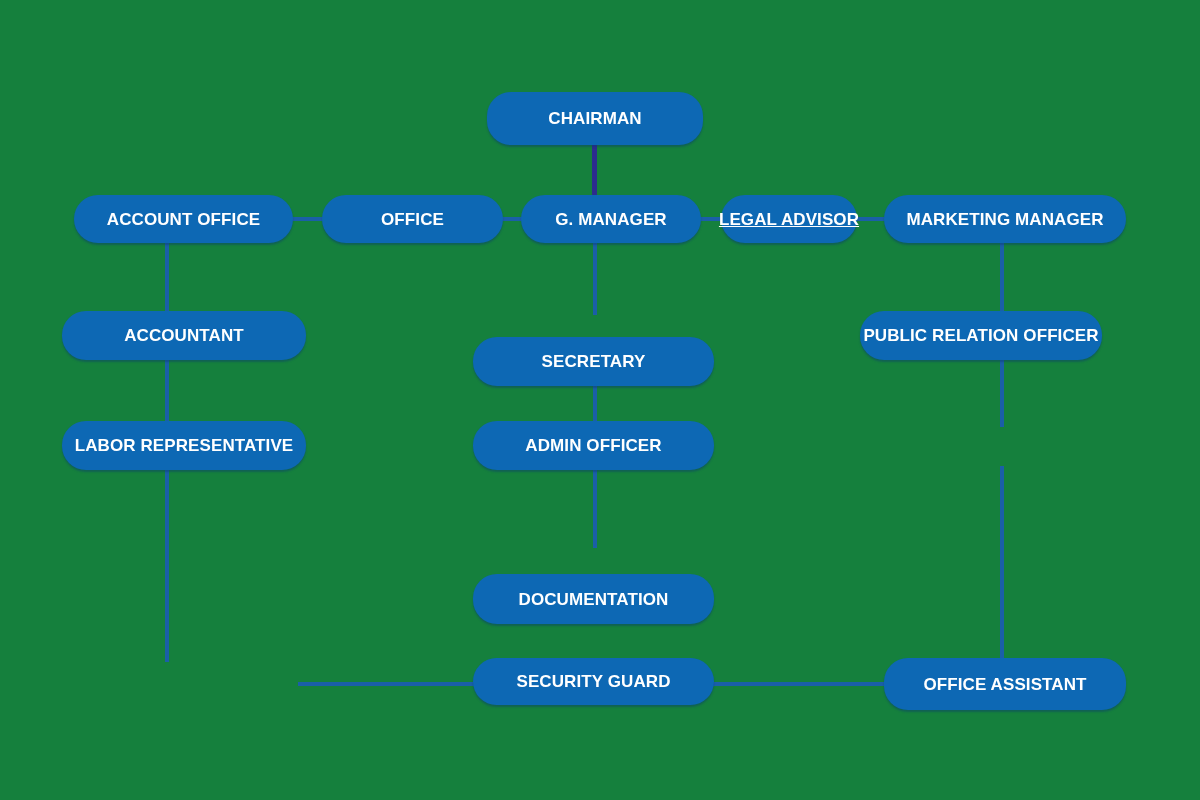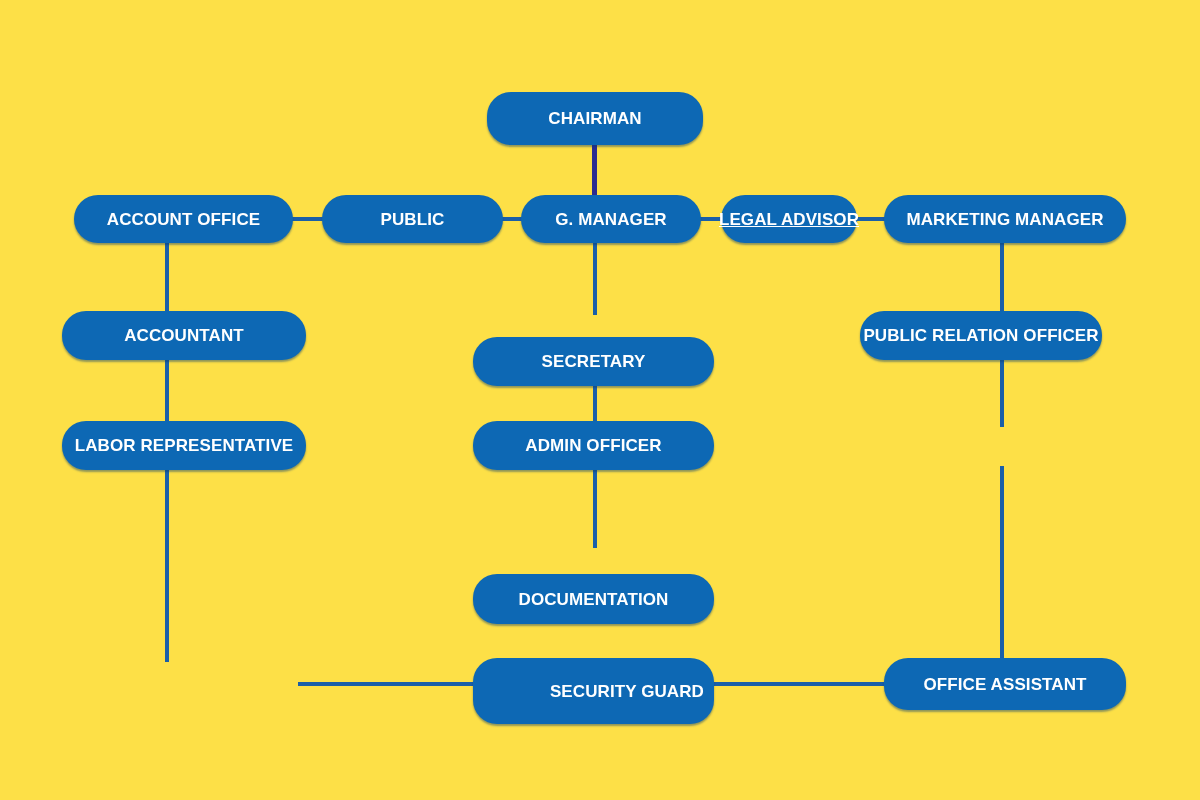--- a/index.html
+++ b/index.html
@@ -8,21 +8,21 @@
     padding: 0;
     background: #ffffff;
   }
   body {
     font-family: "Liberation Sans", sans-serif;
   }
   #chart-canvas {
     position: relative;
     width: 1200px;
     height: 800px;
-    background: #fde047;
+    background: #15803d;
     overflow: hidden;
   }
   
   .conn-layer {
     position: absolute;
     left: 0;
     top: 0;
     width: 1200px;
     height: 800px;
     z-index: 1;
@@ -107,21 +107,21 @@
   <div class="node-layer">
 
     <div class="node" style="left:487px; top:92px; width:216px; height:53px;">
       <span class="node-label">CHAIRMAN</span>
     </div>
 
     <div class="node" style="left:74px; top:195px; width:219px; height:48px;">
       <span class="node-label">ACCOUNT OFFICE</span>
     </div>
     <div class="node" style="left:322px; top:195px; width:181px; height:48px;">
-      <span class="node-label">PUBLIC</span>
+      <span class="node-label">OFFICE</span>
     </div>
     <div class="node" style="left:521px; top:195px; width:180px; height:48px;">
       <span class="node-label">G. MANAGER</span>
     </div>
     <div class="node" style="left:721px; top:195px; width:136px; height:48px;text-decoration:underline;">
       <span class="node-label small">LEGAL ADVISOR</span>
     </div>
     <div class="node" style="left:884px; top:195px; width:242px; height:48px;">
       <span class="node-label">MARKETING MANAGER</span>
     </div>
@@ -140,21 +140,21 @@
       <span class="node-label small">LABOR REPRESENTATIVE</span>
     </div>
     <div class="node" style="left:473px; top:421px; width:241px; height:49px;">
       <span class="node-label">ADMIN OFFICER</span>
     </div>
 
     <div class="node" style="left:473px; top:543px; width:241px; height:50px;margin-top:31px;">
       <span class="node-label">DOCUMENTATION</span>
     </div>
 
-    <div class="node" style="left:473px; top:658px; width:241px; height:66px;justify-content:flex-end;">
+    <div class="node" style="left:473px; top:658px; width:241px; height:47px;">
       <span class="node-label">SECURITY GUARD</span>
     </div>
     <div class="node" style="left:884px; top:658px; width:242px; height:52px;">
       <span class="node-label">OFFICE ASSISTANT</span>
     </div>
   </div>
 
 </div>
 
 </body></html>

